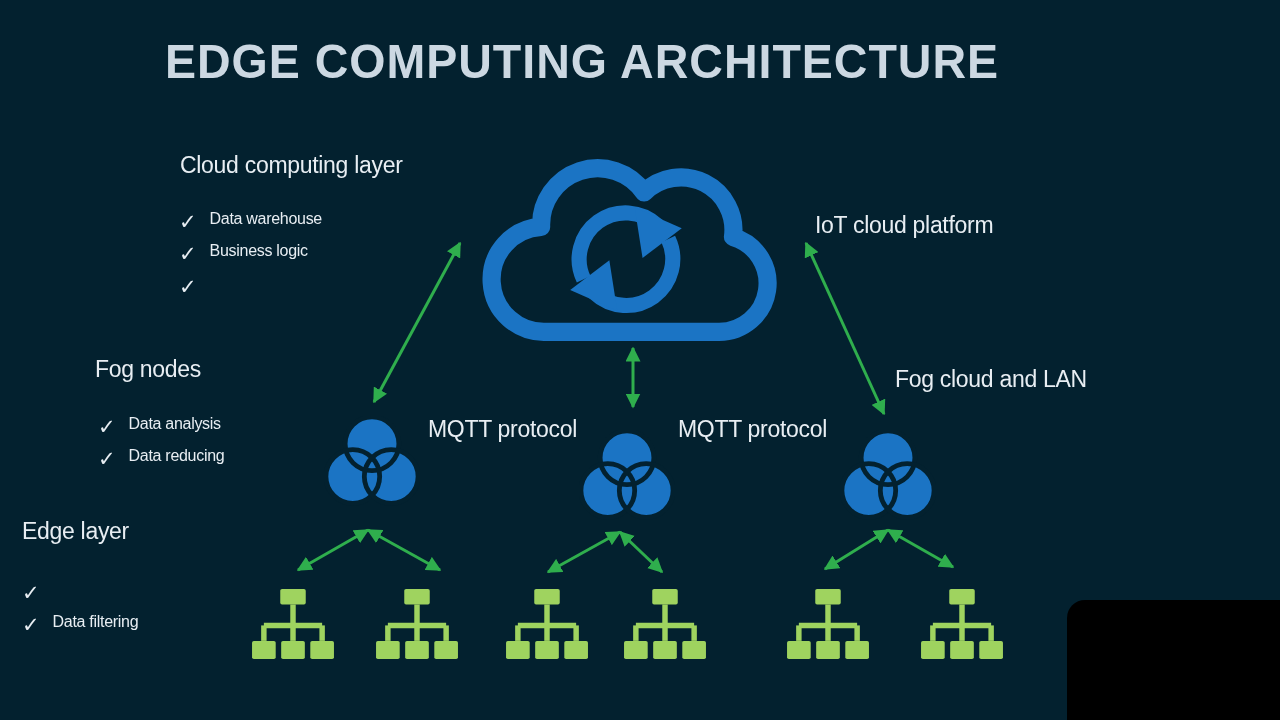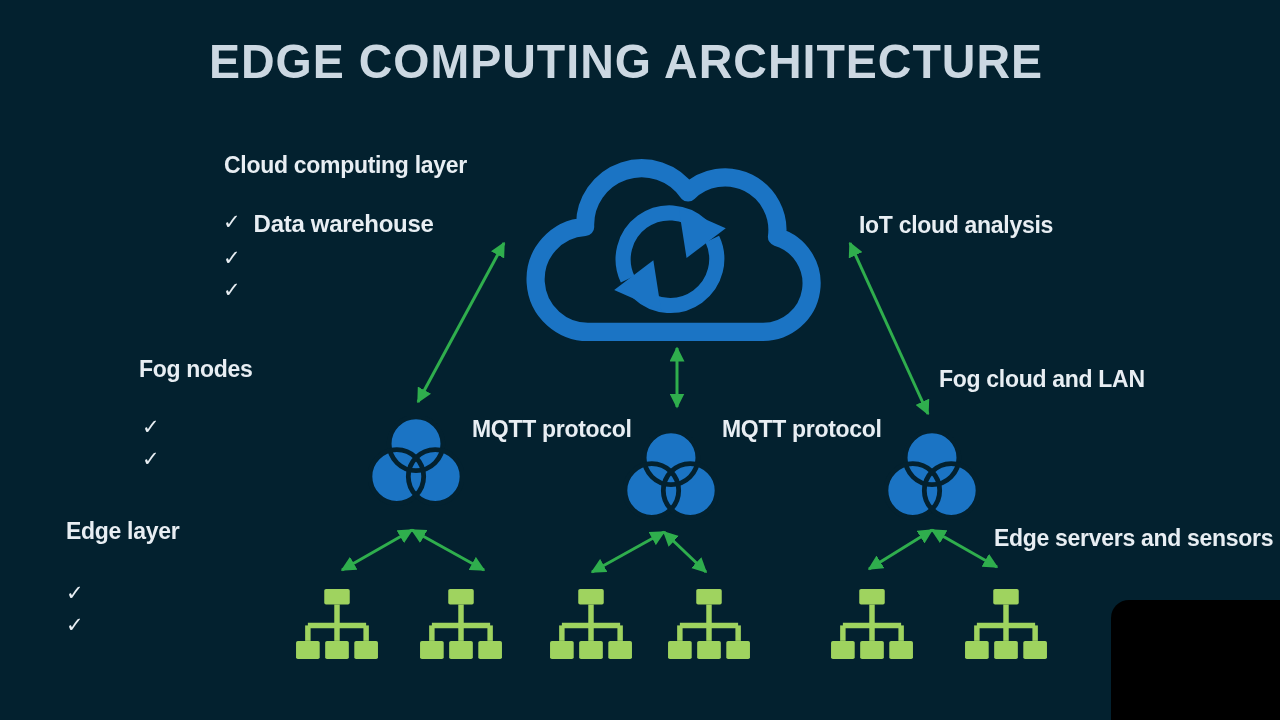--- a/index.html
+++ b/index.html
@@ -2,44 +2,44 @@
 <html><head>
 <meta charset="utf-8">
 <style>
   html,body{margin:0;padding:0;}
   body{
     width:1280px;height:720px;overflow:hidden;
     background:#03212f;
     font-family:"Liberation Sans","DejaVu Sans",sans-serif;
     position:relative;
   }
-  .stage{position:absolute;inset:0;width:1164px;height:720px;margin-left:44px;}
+  .stage{position:absolute;inset:0;width:1164px;height:720px;}
 
   .title{
     position:absolute;left:0;right:0;top:34px;
     text-align:center;
     font-size:48px;font-weight:700;letter-spacing:1px;
     color:#ccd8e2;
     transform:scaleX(0.97);
   }
 
   .label{
     position:absolute;
-    color:#e8eef3;font-size:23px;font-weight:700;letter-spacing:-0.3px;
+    color:#e8eef3;font-size:23px;font-weight:400;letter-spacing:-0.3px;
     white-space:nowrap;
   }
   .checklist{
     position:absolute;display:flex;flex-direction:column;gap:6px;
   }
   .checkrow{display:flex;gap:13px;align-items:flex-start;}
   .checkrow .check{
     color:#e8eef3;font-size:21px;font-weight:700;line-height:1.25;
   }
   .checkrow .txt{
-    color:#e8eef3;font-size:24px;font-weight:700;letter-spacing:-0.3px;line-height:1.25;
+    color:#e8eef3;font-size:16px;font-weight:400;letter-spacing:-0.3px;line-height:1.25;
   }
   .checklist.wrap .txt{white-space:normal;width:170px;}
   .checklist .txt{white-space:nowrap;}
   .checklist.wrap .checkrow:first-child .txt{white-space:normal;}
 
   .arrows{position:absolute;left:0;top:0;z-index:1;}
   .icon-abs{position:absolute;z-index:2;}
 
   .privacy-box{
     position:absolute;left:1067px;top:600px;width:230px;height:140px;
@@ -216,48 +216,51 @@
   </svg>
 
   <div class="label" style="left:180px;top:152px">Cloud computing layer</div>
   <div class="checklist" style="left:179px;top:209px">
     <div class="checkrow">
       <span class="check">✓</span>
       <span class="txt">Data warehouse</span>
     </div>
     <div class="checkrow">
       <span class="check">✓</span>
+      <span class="txt">Business logic</span>
     </div>
     <div class="checkrow">
       <span class="check">✓</span>
     </div>
   </div>
 
   <div class="label" style="left:95px;top:356px">Fog nodes</div>
   <div class="checklist" style="left:98px;top:414px">
     <div class="checkrow">
       <span class="check">✓</span>
-    </div>
-    <div class="checkrow">
-      <span class="check">✓</span>
+      <span class="txt">Data analysis</span>
+    </div>
+    <div class="checkrow">
+      <span class="check">✓</span>
+      <span class="txt">Data reducing</span>
     </div>
   </div>
 
   <div class="label" style="left:22px;top:518px">Edge layer</div>
   <div class="checklist wrap" style="left:22px;top:580px">
     <div class="checkrow">
       <span class="check">✓</span>
     </div>
     <div class="checkrow">
       <span class="check">✓</span>
+      <span class="txt">Data filtering</span>
     </div>
   </div>
 
-  <div class="label" style="left:815px;top:212px">IoT cloud analysis</div>
+  <div class="label" style="left:815px;top:212px">IoT cloud platform</div>
   <div class="label" style="left:895px;top:366px">Fog cloud and LAN</div>
-  <div class="label" style="left:950px;top:525px">Edge servers and sensors</div>
 
   <div class="label" style="left:428px;top:416px">MQTT protocol</div>
   <div class="label" style="left:678px;top:416px">MQTT protocol</div>
 
   <div class="privacy-box"></div>
 
 </div>
 
 </body></html>

